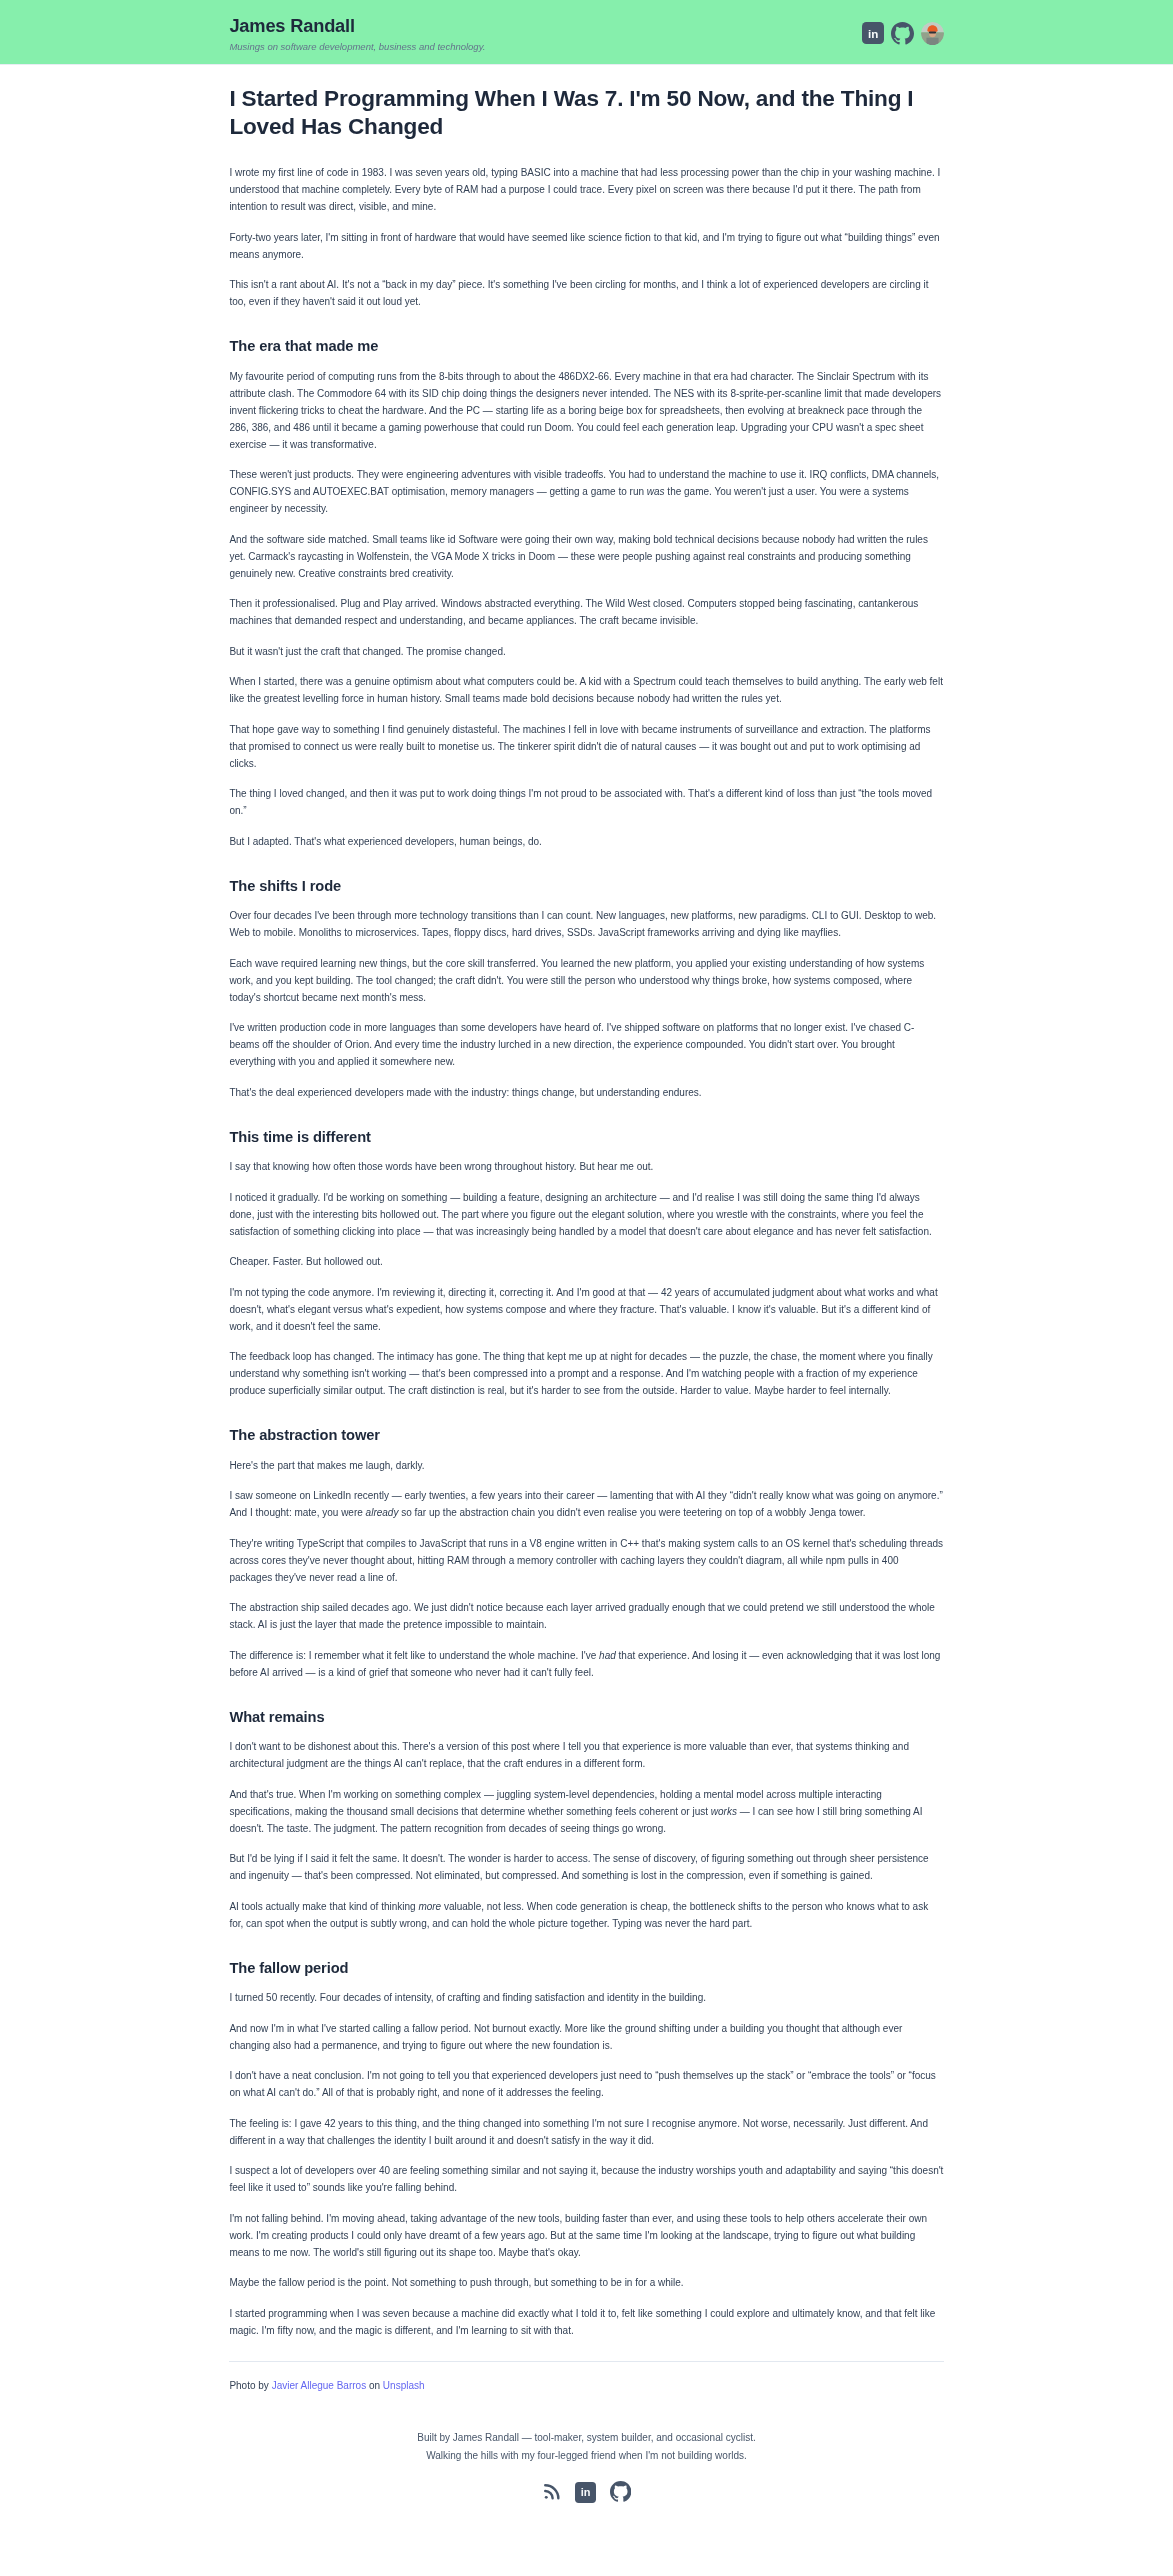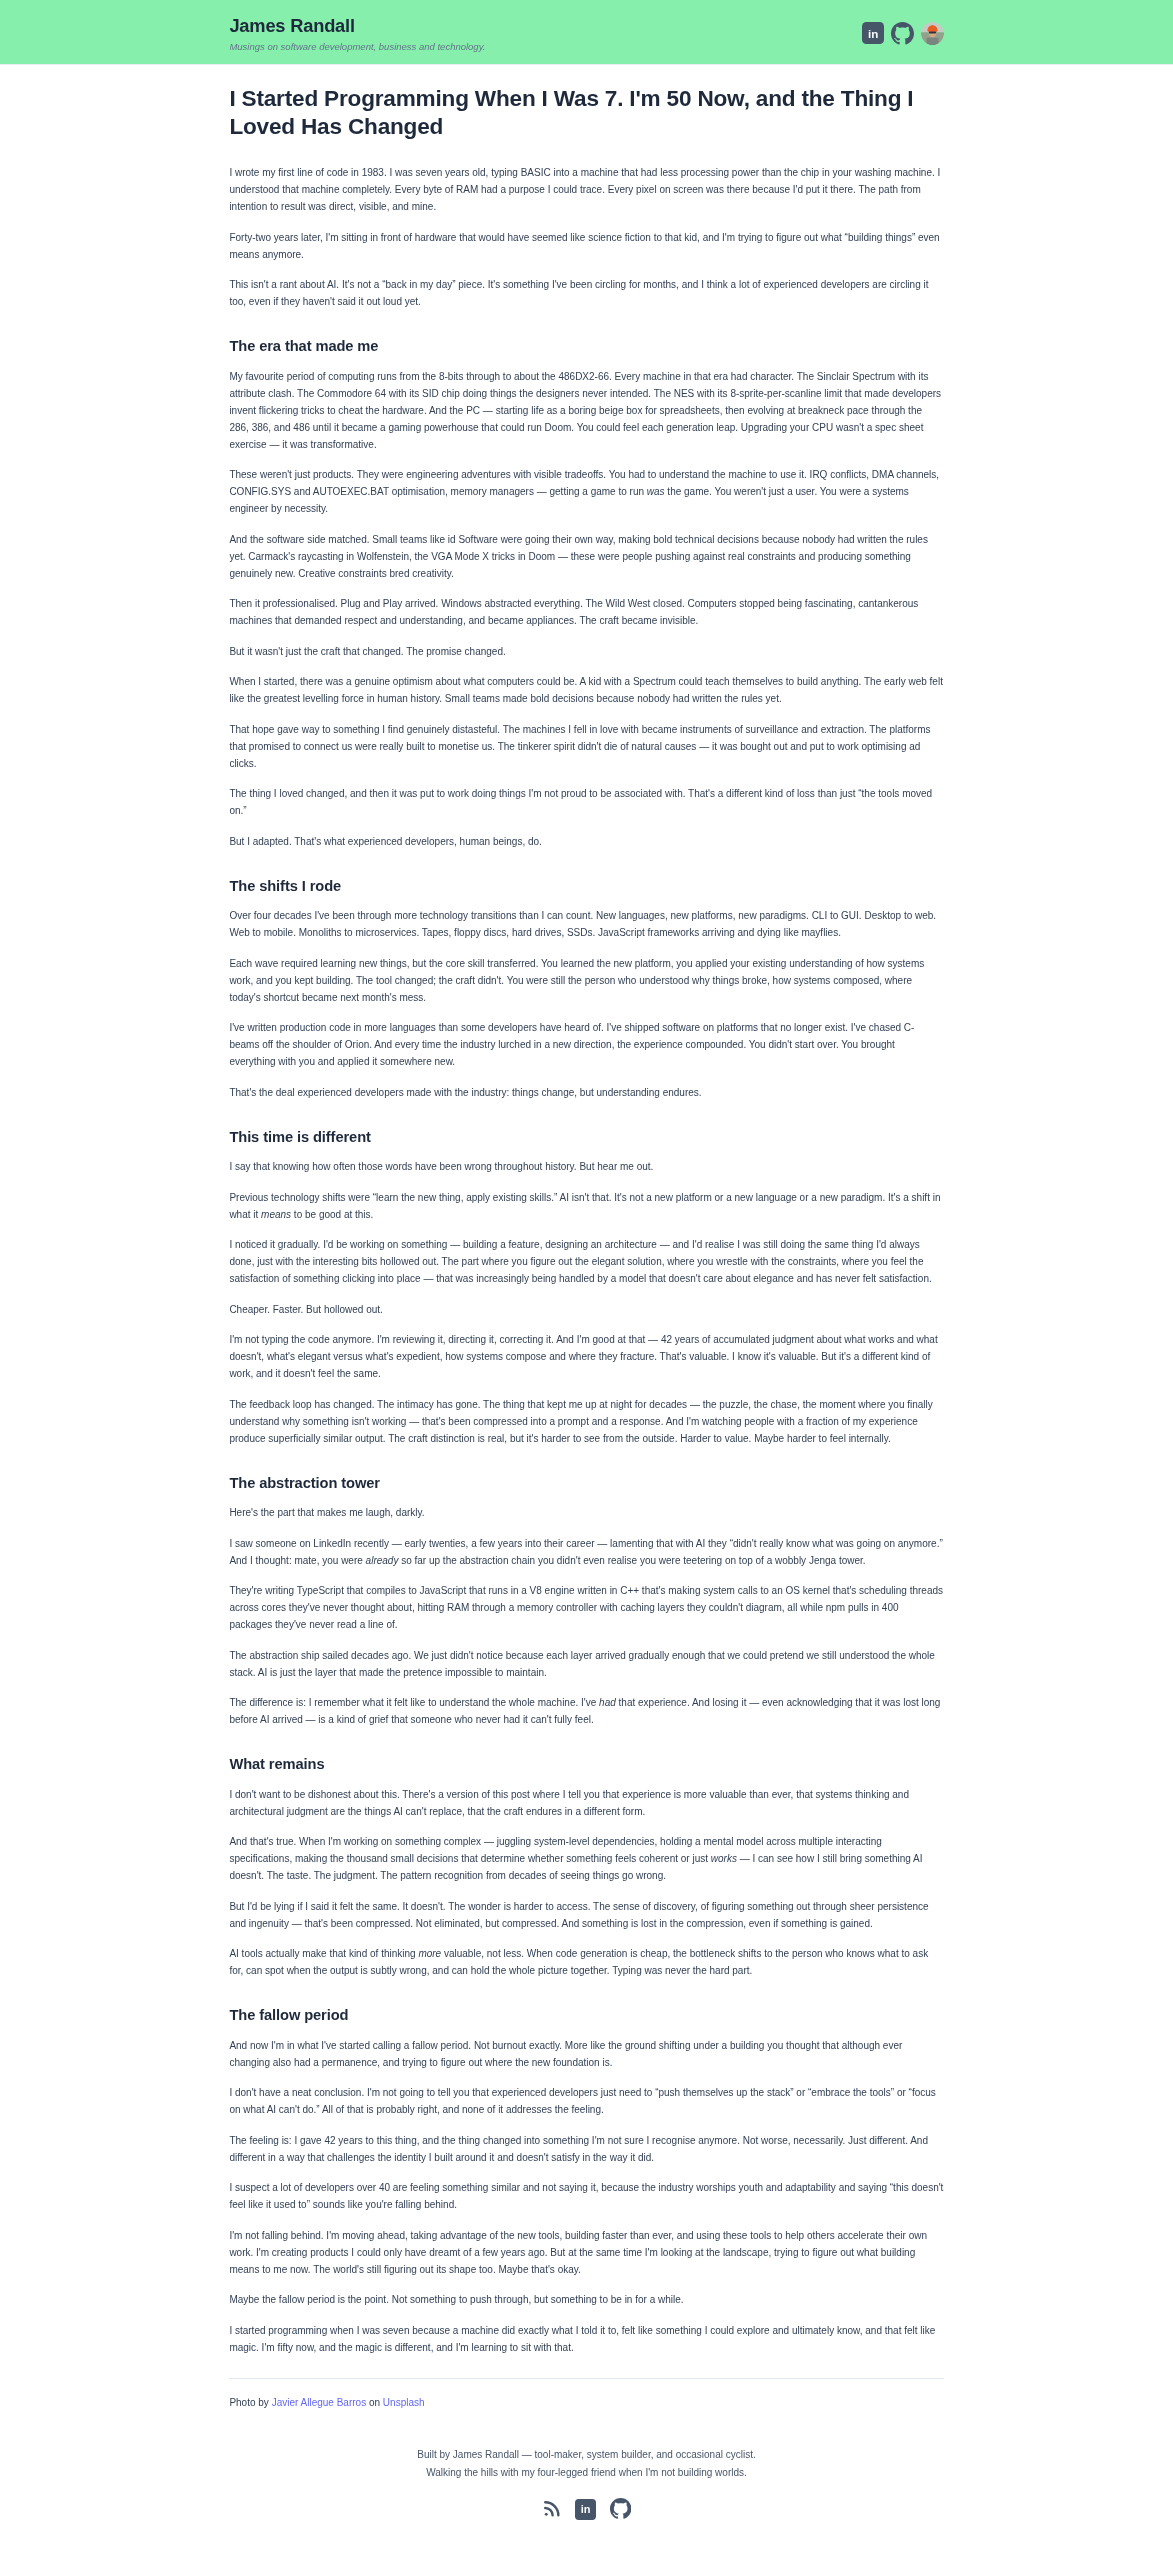--- a/index.html
+++ b/index.html
@@ -198,37 +198,37 @@
         <p>That hope gave way to something I find genuinely distasteful. The machines I fell in love with became instruments of surveillance and extraction. The platforms that promised to connect us were really built to monetise us. The tinkerer spirit didn't die of natural causes — it was bought out and put to work optimising ad clicks.</p>
         <p>The thing I loved changed, and then it was put to work doing things I'm not proud to be associated with. That's a different kind of loss than just “the tools moved on.”</p>
         <p>But I adapted. That's what experienced developers, human beings, do.</p>
         <h2>The shifts I rode</h2>
         <p>Over four decades I've been through more technology transitions than I can count. New languages, new platforms, new paradigms. CLI to GUI. Desktop to web. Web to mobile. Monoliths to microservices. Tapes, floppy discs, hard drives, SSDs. JavaScript frameworks arriving and dying like mayflies.</p>
         <p>Each wave required learning new things, but the core skill transferred. You learned the new platform, you applied your existing understanding of how systems work, and you kept building. The tool changed; the craft didn't. You were still the person who understood why things broke, how systems composed, where today's shortcut became next month's mess.</p>
         <p>I've written production code in more languages than some developers have heard of. I've shipped software on platforms that no longer exist. I've chased C-beams off the shoulder of Orion. And every time the industry lurched in a new direction, the experience compounded. You didn't start over. You brought everything with you and applied it somewhere new.</p>
         <p>That's the deal experienced developers made with the industry: things change, but understanding endures.</p>
         <h2>This time is different</h2>
         <p>I say that knowing how often those words have been wrong throughout history. But hear me out.</p>
-        <p>Previous technology shifts were “learn the new thing, apply existing skills.” AI isn't that. It's not a new platform or a new language or a new paradigm. It's a shift in what it <em>means</em> to be good at this.</p>
         <p>I noticed it gradually. I'd be working on something — building a feature, designing an architecture — and I'd realise I was still doing the same thing I'd always done, just with the interesting bits hollowed out. The part where you figure out the elegant solution, where you wrestle with the constraints, where you feel the satisfaction of something clicking into place — that was increasingly being handled by a model that doesn't care about elegance and has never felt satisfaction.</p>
         <p>Cheaper. Faster. But hollowed out.</p>
         <p>I'm not typing the code anymore. I'm reviewing it, directing it, correcting it. And I'm good at that — 42 years of accumulated judgment about what works and what doesn't, what's elegant versus what's expedient, how systems compose and where they fracture. That's valuable. I know it's valuable. But it's a different kind of work, and it doesn't feel the same.</p>
         <p>The feedback loop has changed. The intimacy has gone. The thing that kept me up at night for decades — the puzzle, the chase, the moment where you finally understand why something isn't working — that's been compressed into a prompt and a response. And I'm watching people with a fraction of my experience produce superficially similar output. The craft distinction is real, but it's harder to see from the outside. Harder to value. Maybe harder to feel internally.</p>
         <h2>The abstraction tower</h2>
         <p>Here's the part that makes me laugh, darkly.</p>
         <p>I saw someone on LinkedIn recently — early twenties, a few years into their career — lamenting that with AI they “didn't really know what was going on anymore.” And I thought: mate, you were <em>already</em> so far up the abstraction chain you didn't even realise you were teetering on top of a wobbly Jenga tower.</p>
         <p>They're writing TypeScript that compiles to JavaScript that runs in a V8 engine written in C++ that's making system calls to an OS kernel that's scheduling threads across cores they've never thought about, hitting RAM through a memory controller with caching layers they couldn't diagram, all while npm pulls in 400 packages they've never read a line of.</p>
         <p>The abstraction ship sailed decades ago. We just didn't notice because each layer arrived gradually enough that we could pretend we still understood the whole stack. AI is just the layer that made the pretence impossible to maintain.</p>
         <p>The difference is: I remember what it felt like to understand the whole machine. I've <em>had</em> that experience. And losing it — even acknowledging that it was lost long before AI arrived — is a kind of grief that someone who never had it can't fully feel.</p>
         <h2>What remains</h2>
         <p>I don't want to be dishonest about this. There's a version of this post where I tell you that experience is more valuable than ever, that systems thinking and architectural judgment are the things AI can't replace, that the craft endures in a different form.</p>
         <p>And that's true. When I'm working on something complex — juggling system-level dependencies, holding a mental model across multiple interacting specifications, making the thousand small decisions that determine whether something feels coherent or just <em>works</em> — I can see how I still bring something AI doesn't. The taste. The judgment. The pattern recognition from decades of seeing things go wrong.</p>
         <p>But I'd be lying if I said it felt the same. It doesn't. The wonder is harder to access. The sense of discovery, of figuring something out through sheer persistence and ingenuity — that's been compressed. Not eliminated, but compressed. And something is lost in the compression, even if something is gained.</p>
         <p>AI tools actually make that kind of thinking <em>more</em> valuable, not less. When code generation is cheap, the bottleneck shifts to the person who knows what to ask for, can spot when the output is subtly wrong, and can hold the whole picture together. Typing was never the hard part.</p>
         <h2>The fallow period</h2>
+        <p>I turned 50 recently. Four decades of intensity, of crafting and finding satisfaction and identity in the building.</p>
         <p>And now I'm in what I've started calling a fallow period. Not burnout exactly. More like the ground shifting under a building you thought that although ever changing also had a permanence, and trying to figure out where the new foundation is.</p>
         <p>I don't have a neat conclusion. I'm not going to tell you that experienced developers just need to “push themselves up the stack” or “embrace the tools” or “focus on what AI can't do.” All of that is probably right, and none of it addresses the feeling.</p>
         <p>The feeling is: I gave 42 years to this thing, and the thing changed into something I'm not sure I recognise anymore. Not worse, necessarily. Just different. And different in a way that challenges the identity I built around it and doesn't satisfy in the way it did.</p>
         <p>I suspect a lot of developers over 40 are feeling something similar and not saying it, because the industry worships youth and adaptability and saying “this doesn't feel like it used to” sounds like you're falling behind.</p>
         <p>I'm not falling behind. I'm moving ahead, taking advantage of the new tools, building faster than ever, and using these tools to help others accelerate their own work. I'm creating products I could only have dreamt of a few years ago. But at the same time I'm looking at the landscape, trying to figure out what building means to me now. The world's still figuring out its shape too. Maybe that's okay.</p>
         <p>Maybe the fallow period is the point. Not something to push through, but something to be in for a while.</p>
         <p>I started programming when I was seven because a machine did exactly what I told it to, felt like something I could explore and ultimately know, and that felt like magic. I'm fifty now, and the magic is different, and I'm learning to sit with that.</p>
       </div>
 
     <hr class="credit-sep">

